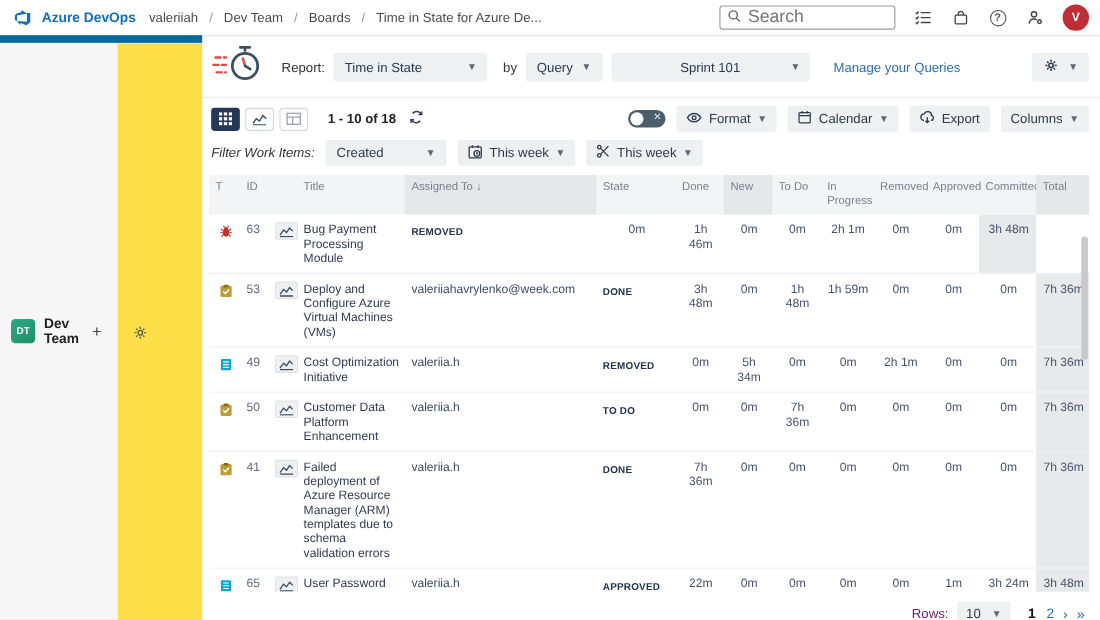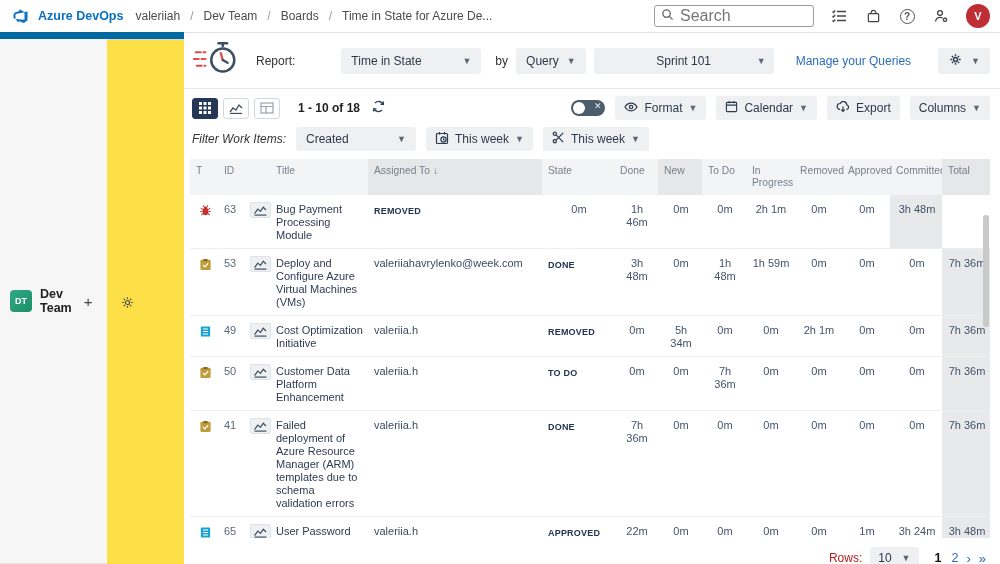--- a/index.html
+++ b/index.html
@@ -81,21 +81,21 @@
   .c-title { color:#2f3b52; }
   .c-assigned.unassigned { font-style:italic; }
   .c-state { font-size:9px; font-weight:bold; color:#22354f; letter-spacing:.2px; padding-top:10px; }
   .c-num { text-align:center; color:#44536b; }
   .c-total { background:#e7e9eb; }
   .vscroll { position:absolute; right:0; top:38px; width:8px; height:340px; }
   .vscroll .thumb { position:absolute; top:18px; left:1px; width:6px; height:112px; background:#c9c9c9; border-radius:3px; }
 
   
   .foot { display:flex; align-items:center; justify-content:flex-end; gap:8px; padding:8px 14px 0 0; color:#333; }
-  .foot .rlbl { color:#b91c1c; }
+  .foot .rlbl { color:#701a75; }
   .rows-pill { background:#eef0f2; border-radius:3px; height:22px; display:flex; align-items:center; gap:10px; padding:0 8px; cursor:pointer; color:#2b3a4e; }
   .pages { display:flex; align-items:center; gap:10px; margin-left:8px; font-size:12.5px; }
   .page { color:#2b6cb8; cursor:pointer; }
   .page.active { color:#111; font-weight:bold; cursor:default; }
   .pnav { color:#2b6cb8; cursor:pointer; font-size:13px; }
 </style>
 </head>
 <body>
 
 <div class="app">
@@ -182,21 +182,21 @@
         <span>
           <svg viewBox="0 0 52 40" width="50" height="40" fill="none">
             <circle cx="32" cy="21" r="12" stroke="#3b4f63" stroke-width="2.6"></circle>
             <path d="M32 6.5V3.5M27.5 3.5h9" stroke="#3b4f63" stroke-width="2.6" stroke-linecap="round"></path>
             <path d="M32 21l-2-7" stroke="#e24a4a" stroke-width="2.4" stroke-linecap="round"></path>
             <path d="M32 21l5 3" stroke="#3b4f63" stroke-width="2.4" stroke-linecap="round"></path>
             <path d="M4 13h10M2 20h12M5 27h9" stroke="#e24a4a" stroke-width="2.2" stroke-linecap="round" stroke-dasharray="5 3"></path>
           </svg>
         </span>
         <span class="rlabel">Report:</span>
-        <div class="pill" style="width:140px; justify-content:space-between;margin-left:38px;">
+        <div class="pill" style="width:140px; justify-content:space-between;">
           <span>Time in State</span>
             <span class="car">▼</span>
         </div>
         <span class="rlabel">by</span>
         <div class="pill">
           <span>Query</span>
             <span class="car">▼</span>
         </div>
         <div class="pill wide">
           <span>Sprint 101</span>
@@ -274,21 +274,21 @@
           <span>Export</span>
         </div>
         <div class="tool-pill">
           <span>Columns</span>
             <span class="car" style="font-size:9px; color:#5a6878;">▼</span>
         </div>
       </div>
 
       <div class="filters">
         <span class="flabel">Filter Work Items:</span>
-        <div class="pill" style="width:120px; justify-content:space-between; height:24px;">
+        <div class="pill" style="width:110px; justify-content:space-between; height:24px;">
           <span>Created</span>
             <span class="car">▼</span>
         </div>
         <div class="tool-pill">
           <span><svg viewBox="0 0 14 14" width="14" height="14" fill="none" stroke="#2b3a4e" stroke-width="1.2">
                 <rect x="1.5" y="2.5" width="11" height="10" rx="1"></rect>
                 <path d="M4.5 1v2.5M9.5 1v2.5"></path>
                 <circle cx="8.5" cy="8.5" r="2.6"></circle>
                 <path d="M8.5 7.2v1.4l1 .7"></path>
               </svg></span>

